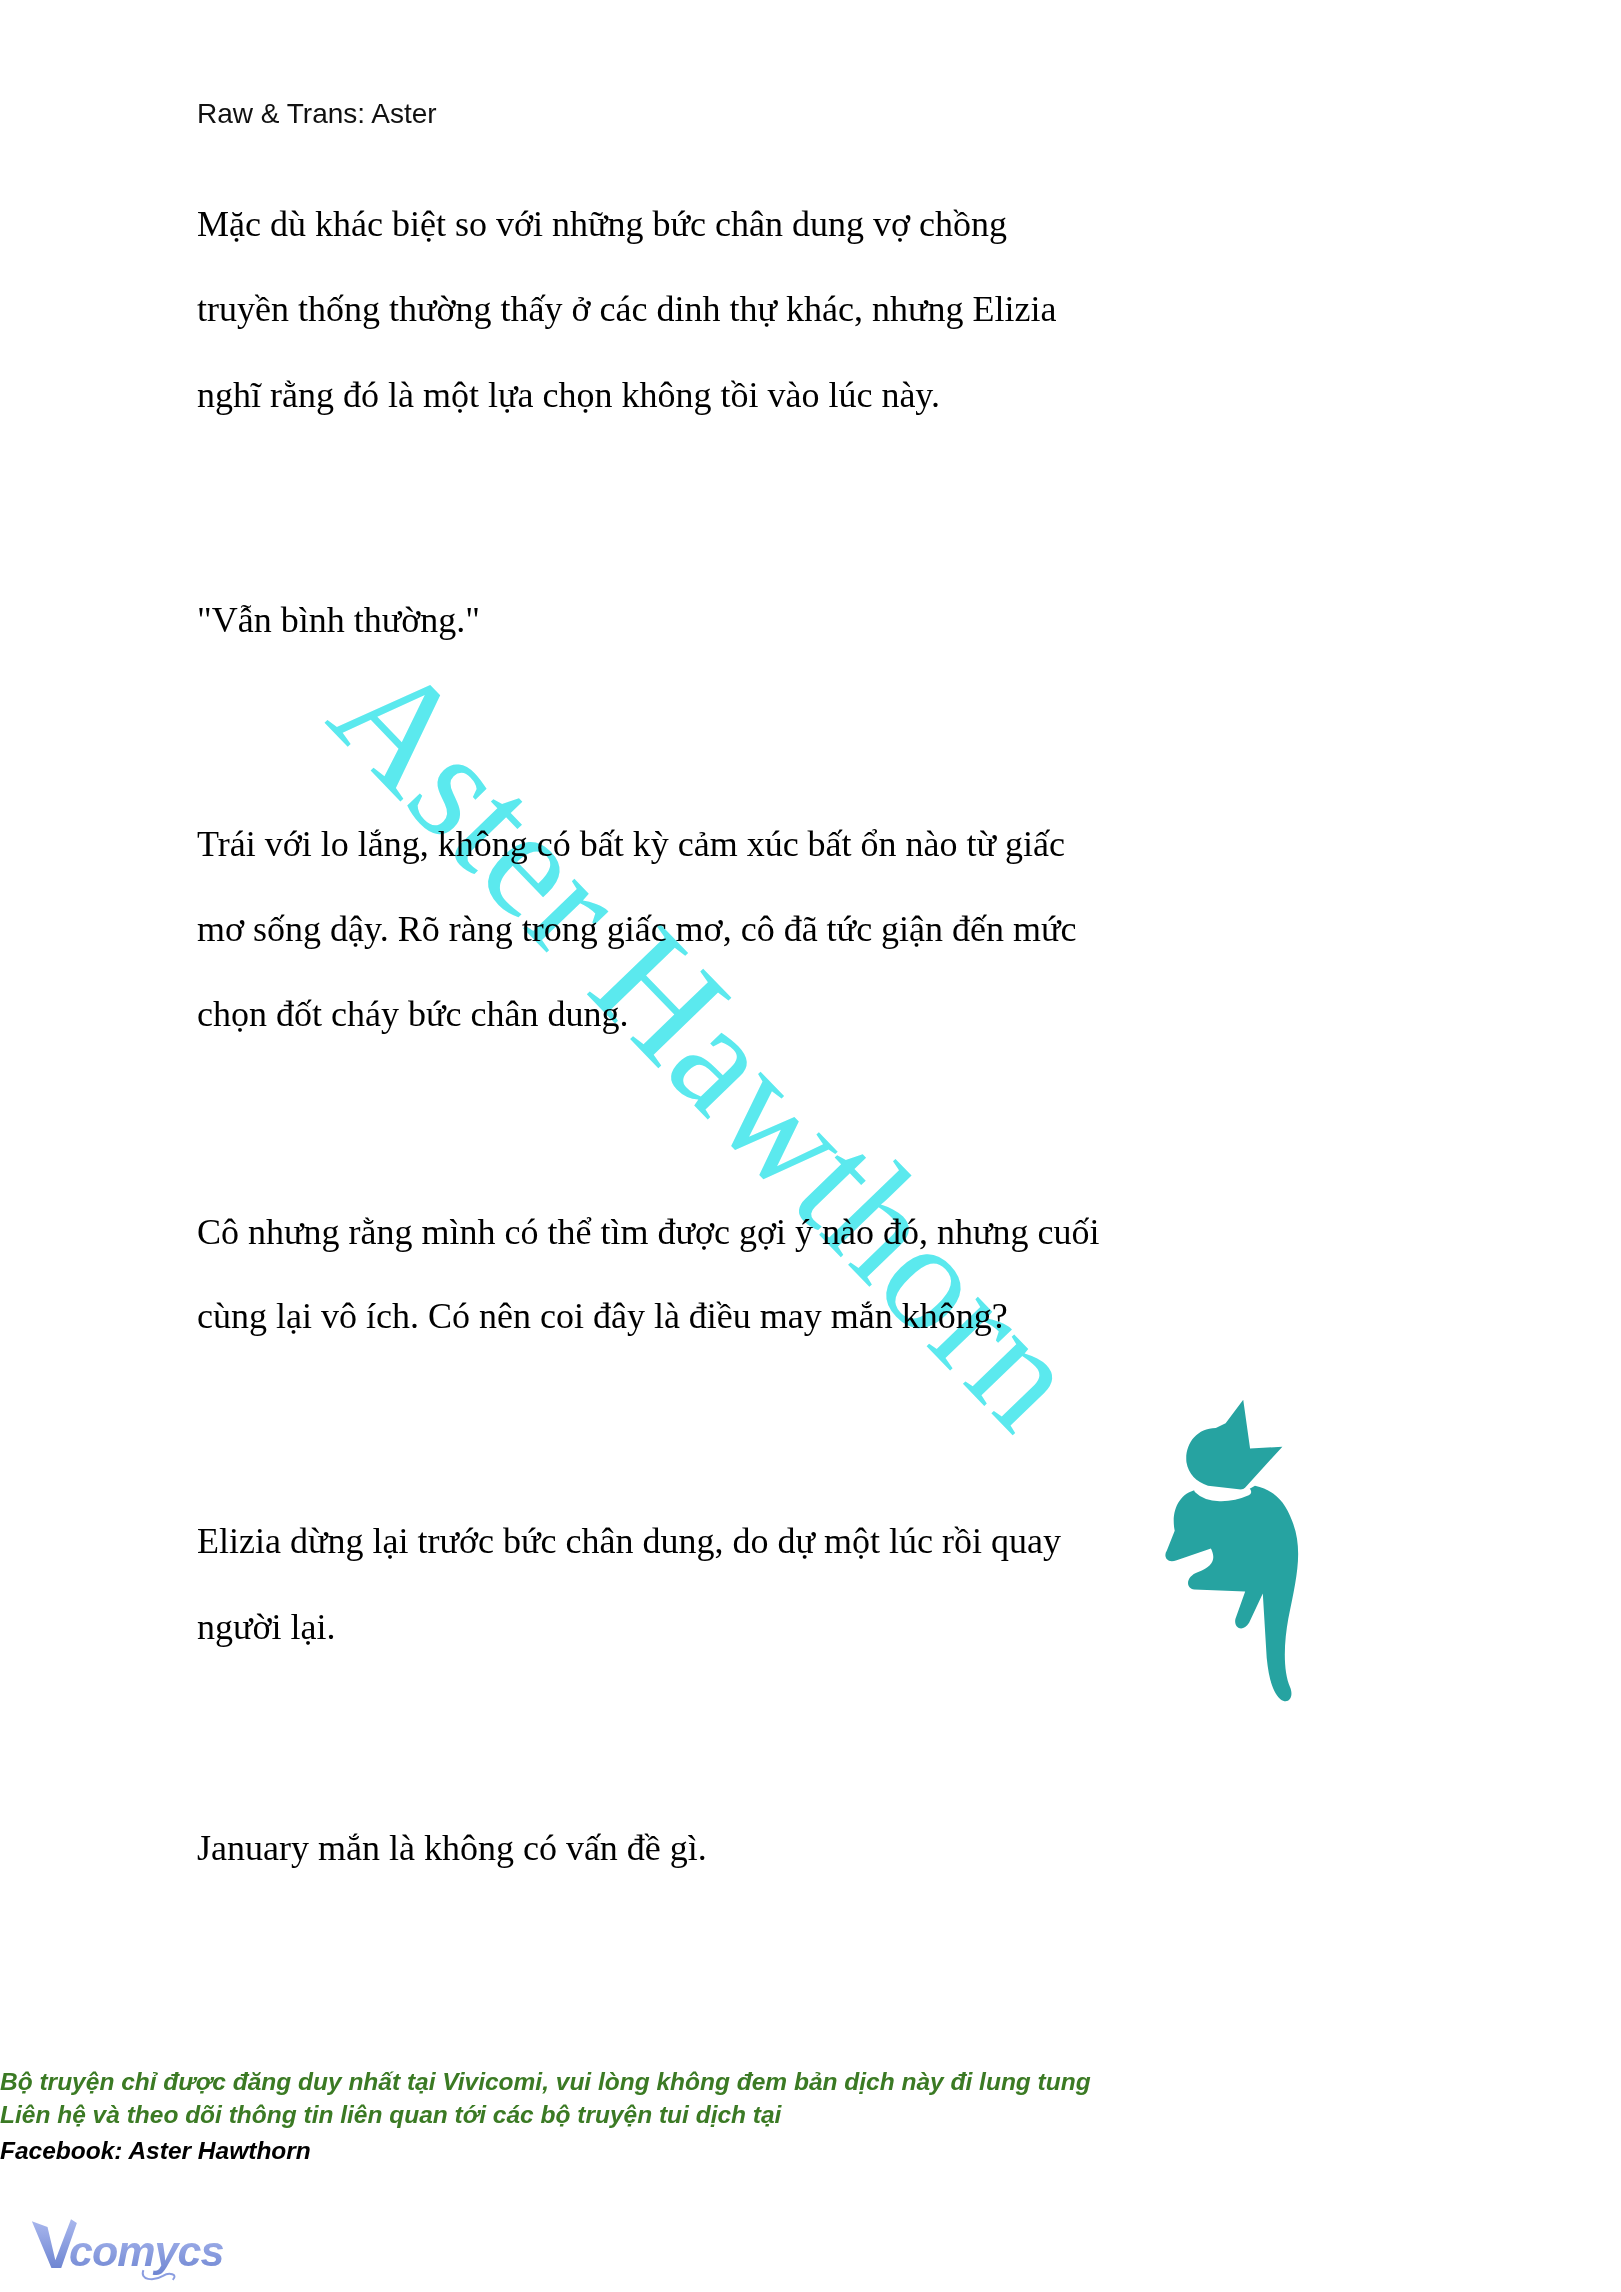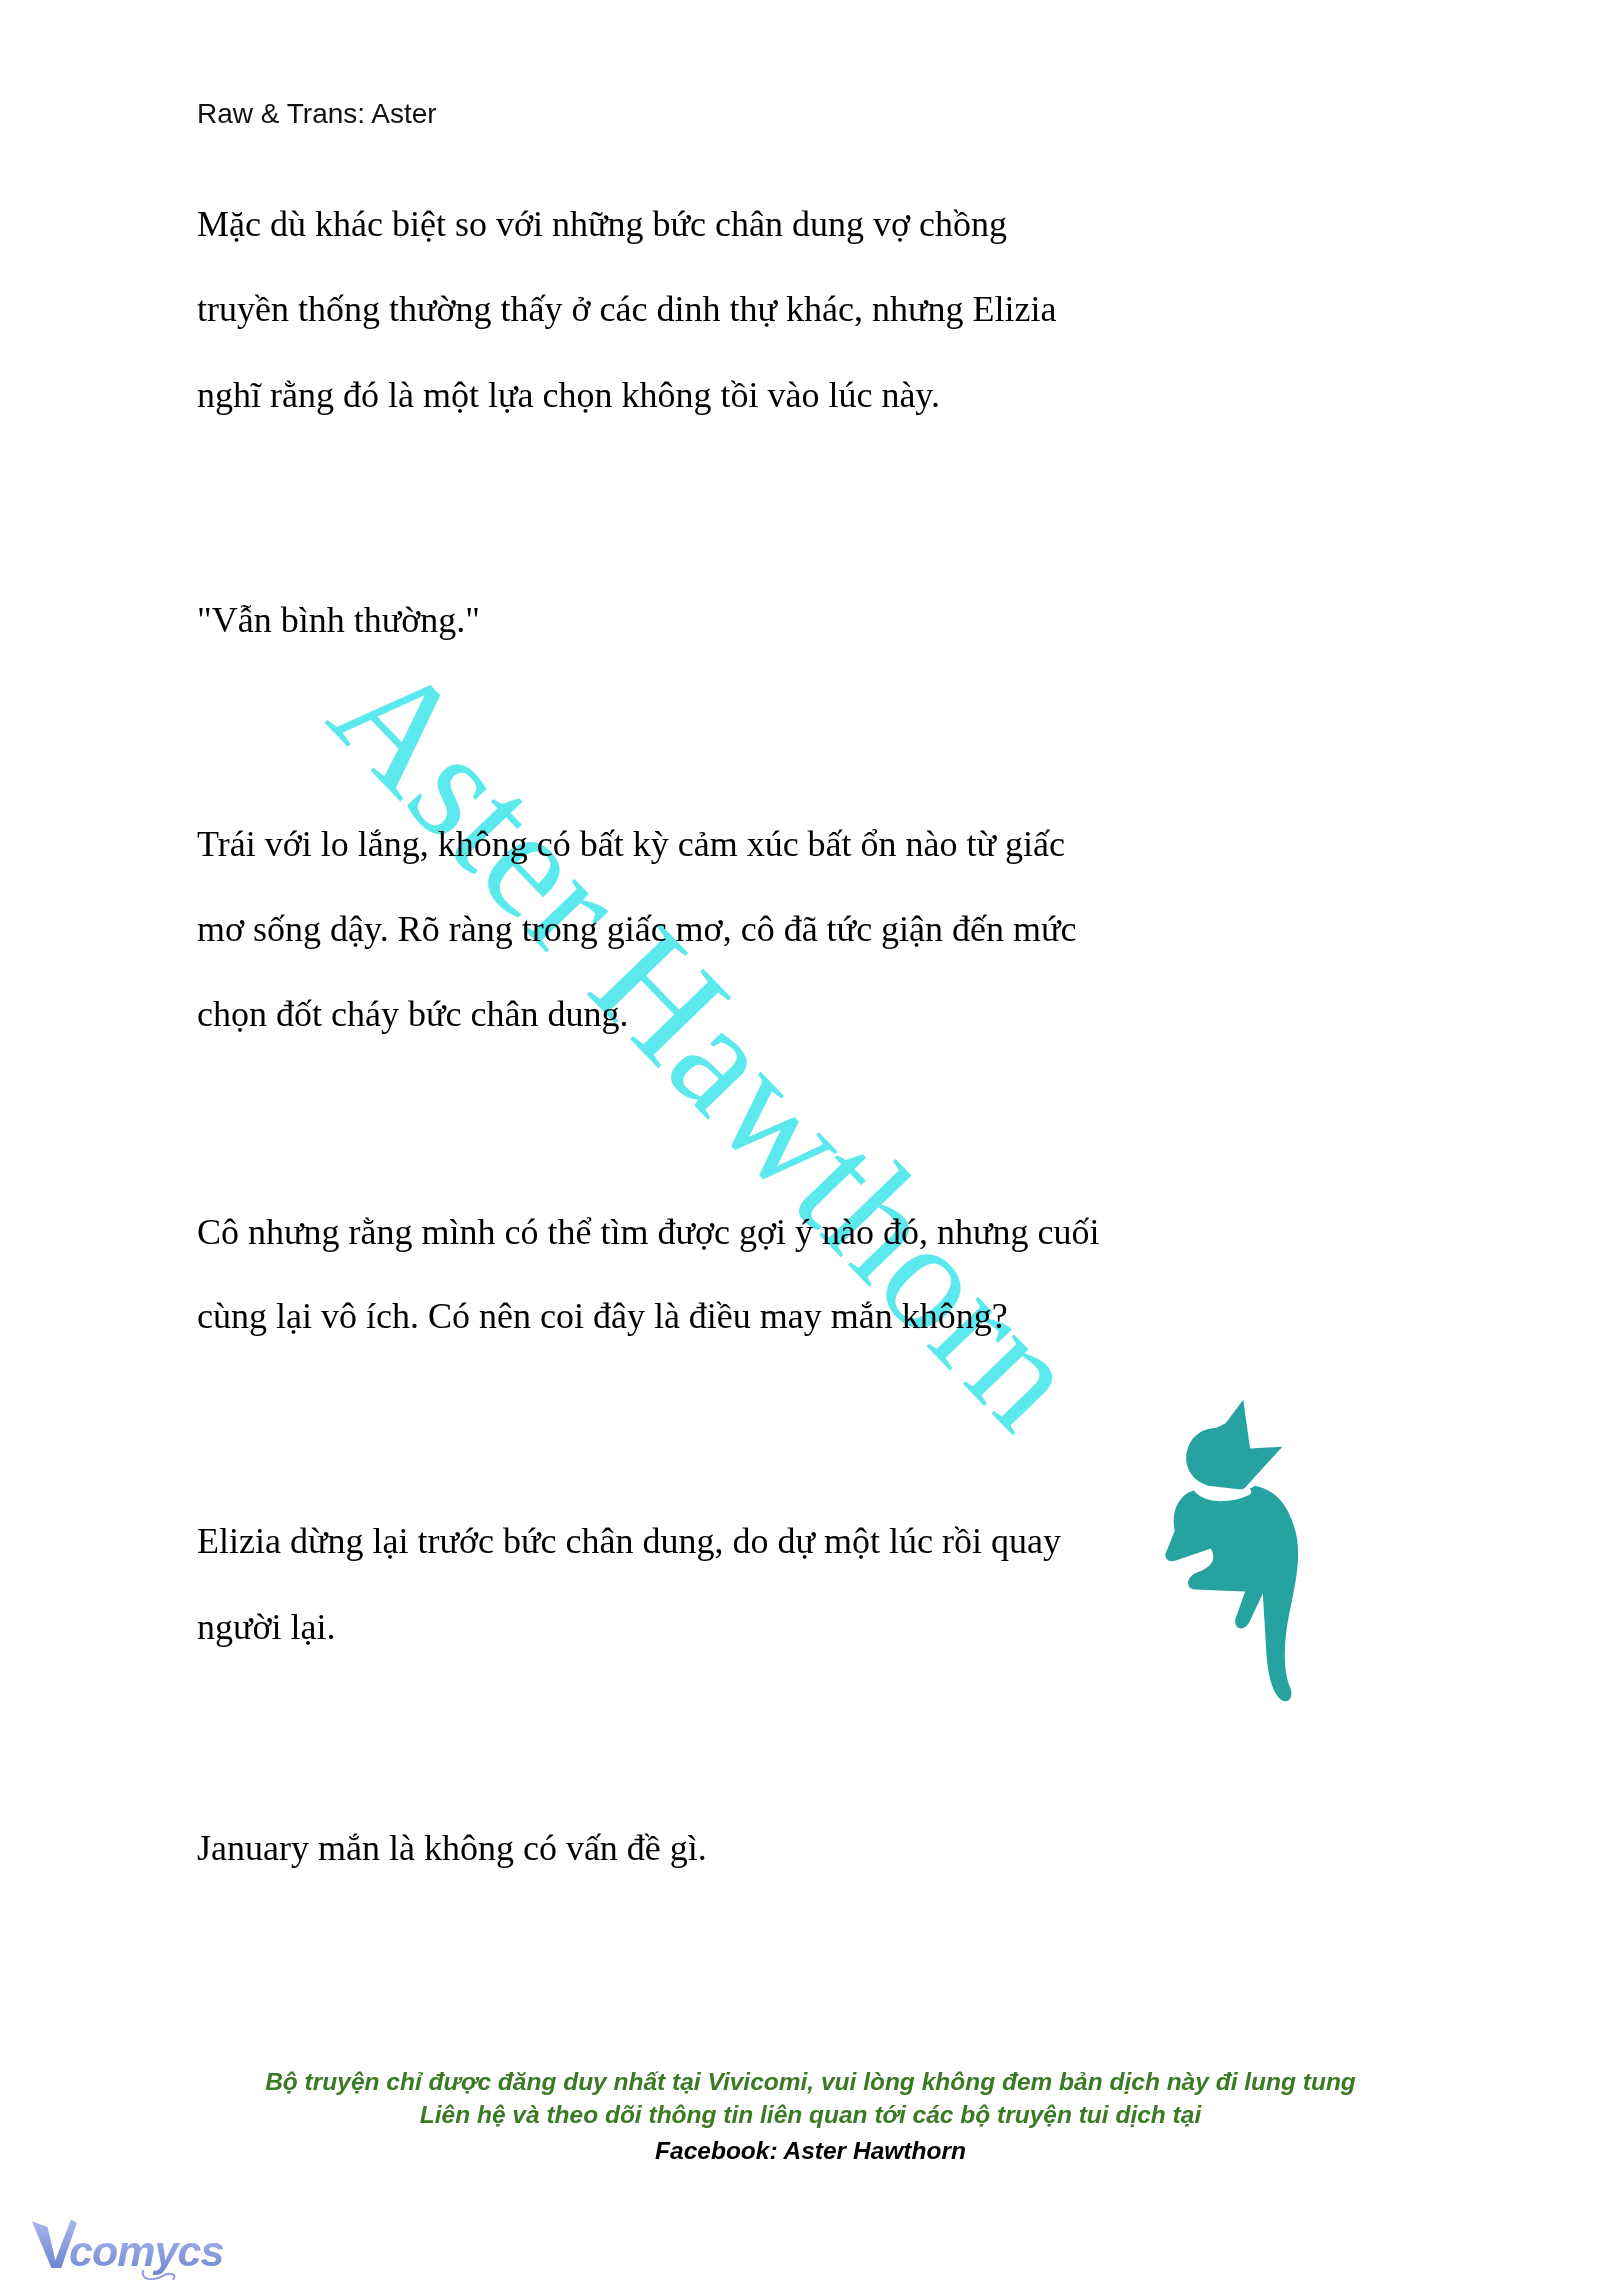--- a/index.html
+++ b/index.html
@@ -56,21 +56,21 @@
       left: 1157px;
       top: 1384px;
       width: 147px;
       height: 323px;
       z-index: 1;
     }
     .footer-line {
       position: absolute;
       left: 0;
       width: 1621px;
-      text-align: center;
+      text-align: left;
       font-family: "Liberation Sans", sans-serif;
       font-weight: bold;
       font-style: italic;
       font-size: 24.5px;
       line-height: 31px;
       white-space: nowrap;
     }
     .logo {
       position: absolute;
       left: 25.5px;

